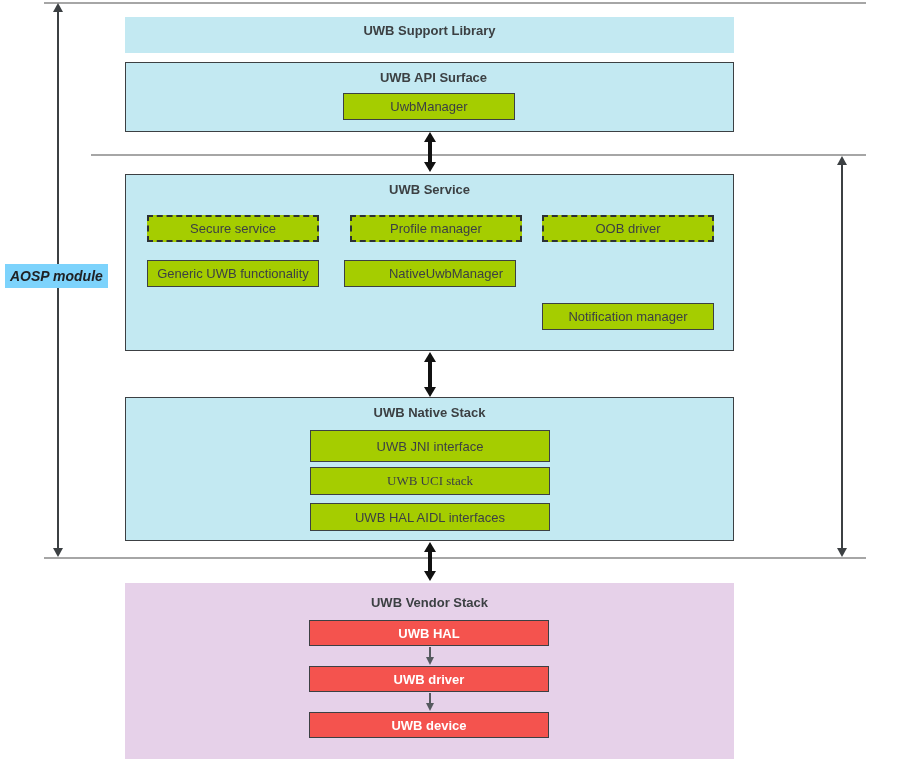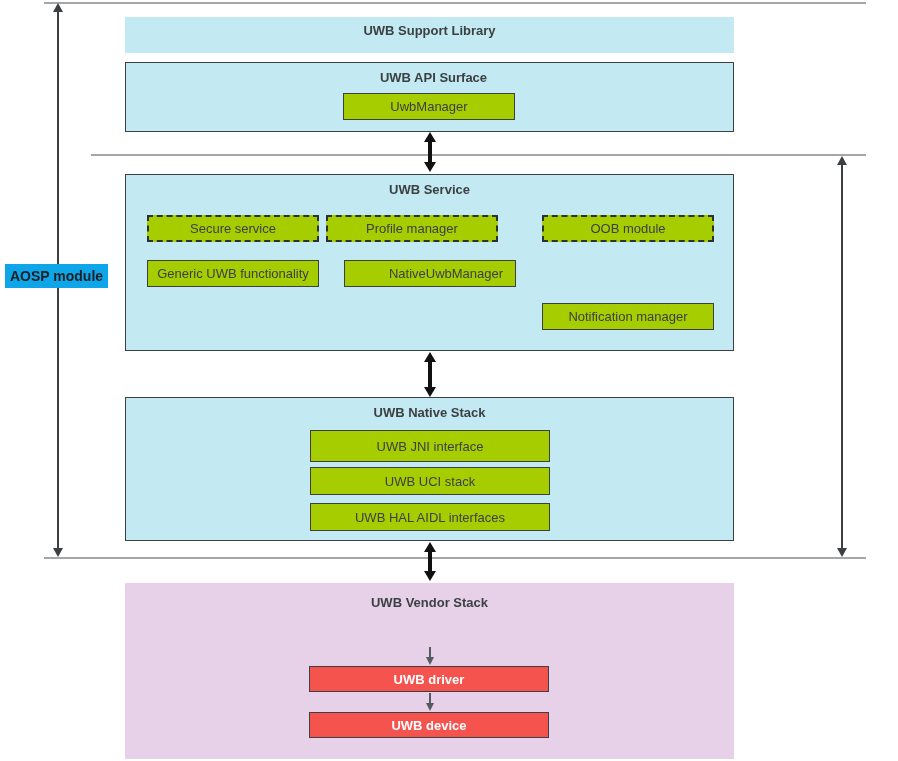--- a/index.html
+++ b/index.html
@@ -38,21 +38,21 @@
   .tri{position:absolute;width:0;height:0;}
   .tri.up-big{border-left:6px solid transparent;border-right:6px solid transparent;border-bottom:10px solid var(--arrow);}
   .tri.down-big{border-left:6px solid transparent;border-right:6px solid transparent;border-top:10px solid var(--arrow);}
   .shaft.side{background:var(--sidearrow);}
   .tri.up-sm{border-left:5px solid transparent;border-right:5px solid transparent;border-bottom:9px solid var(--sidearrow);}
   .tri.down-sm{border-left:5px solid transparent;border-right:5px solid transparent;border-top:9px solid var(--sidearrow);}
   .shaft.gray{background:var(--grayarrow);}
   .tri.down-xs{border-left:4px solid transparent;border-right:4px solid transparent;border-top:8px solid var(--grayarrow);}
 
   
-  .side-label{position:absolute;background:#0ea5e9;color:#202124;z-index:3;padding:3px 5px;}
+  .side-label{position:absolute;background:#7dd3fc;color:#202124;z-index:3;padding:3px 5px;font-style:italic;}
   .side-label .b{font-weight:bold;font-size:14px;}
   .side-label .r{font-weight:normal;font-size:14px;color:#3c4043;}
 </style>
 </head>
 <body>
 
 <div class="canvas">
 
   <div class="hline" style="left:44px;top:2px;width:822px;"></div>
   <div class="hline" style="left:91px;top:154px;width:775px;"></div>
@@ -84,48 +84,49 @@
 
   <div class="arrow" style="left:424px;top:132px;width:12px;height:40px;">
     <div class="tri up-big" style="left:0;top:0;"></div>
     <div class="shaft" style="left:4px;top:9px;width:4px;height:22px;"></div>
     <div class="tri down-big" style="left:0;bottom:0;"></div>
   </div>
 
   <div class="layer bordered" style="left:125px;top:174px;width:609px;height:177px;">
     <div class="layer-title">UWB Service</div>
     <div class="chip dashed" style="left:21px;top:40px;width:172px;height:27px;">Secure service</div>
-    <div class="chip dashed" style="left:200px;top:40px;width:172px;height:27px;">Profile manager</div>
-    <div class="chip dashed" style="left:416px;top:40px;width:172px;height:27px;">OOB module</div>
+    <div class="chip dashed" style="left:224px;top:40px;width:172px;height:27px;">Profile manager</div>
+    <div class="chip dashed" style="left:416px;top:40px;width:172px;height:27px;">OOB driver</div>
     <div class="chip" style="left:21px;top:85px;width:172px;height:27px;">Generic UWB functionality</div>
     <div class="chip" style="left:218px;top:85px;width:172px;height:27px;padding-left:32px;">NativeUwbManager</div>
     <div class="chip" style="left:416px;top:128px;width:172px;height:27px;">Notification manager</div>
   </div>
 
   <div class="arrow" style="left:424px;top:352px;width:12px;height:45px;">
     <div class="tri up-big" style="left:0;top:0;"></div>
     <div class="shaft" style="left:4px;top:9px;width:4px;height:27px;"></div>
     <div class="tri down-big" style="left:0;bottom:0;"></div>
   </div>
 
   <div class="layer bordered" style="left:125px;top:397px;width:609px;height:144px;">
     <div class="layer-title">UWB Native Stack</div>
     <div class="chip" style="left:184px;top:32px;width:240px;height:32px;">UWB JNI interface</div>
-    <div class="chip" style="left:184px;top:69px;width:240px;height:28px;">UWB UCI stack</div>
+    <div class="chip" style="left:184px;top:69px;width:240px;height:28px;font-family:Liberation Serif, serif;">UWB UCI stack</div>
     <div class="chip" style="left:184px;top:105px;width:240px;height:28px;">UWB HAL AIDL interfaces</div>
   </div>
 
   <div class="arrow" style="left:424px;top:542px;width:12px;height:39px;">
     <div class="tri up-big" style="left:0;top:0;"></div>
     <div class="shaft" style="left:4px;top:9px;width:4px;height:21px;"></div>
     <div class="tri down-big" style="left:0;bottom:0;"></div>
   </div>
 
   <div class="layer" style="left:125px;top:583px;width:609px;height:176px;background:var(--purple);">
     <div class="layer-title" style="padding-top:12px;">UWB Vendor Stack</div>
+    <div class="chip red" style="left:184px;top:37px;width:240px;height:26px;">UWB HAL</div>
     <div class="chip red" style="left:184px;top:83px;width:240px;height:26px;">UWB driver</div>
     <div class="chip red" style="left:184px;top:129px;width:240px;height:26px;">UWB device</div>
   </div>
 
   <div class="arrow" style="left:425px;top:647px;width:10px;height:18px;">
     <div class="shaft gray" style="left:4px;top:0;width:2px;height:11px;"></div>
     <div class="tri down-xs" style="left:1px;bottom:0;"></div>
   </div>
   <div class="arrow" style="left:425px;top:693px;width:10px;height:18px;">
     <div class="shaft gray" style="left:4px;top:0;width:2px;height:11px;"></div>

